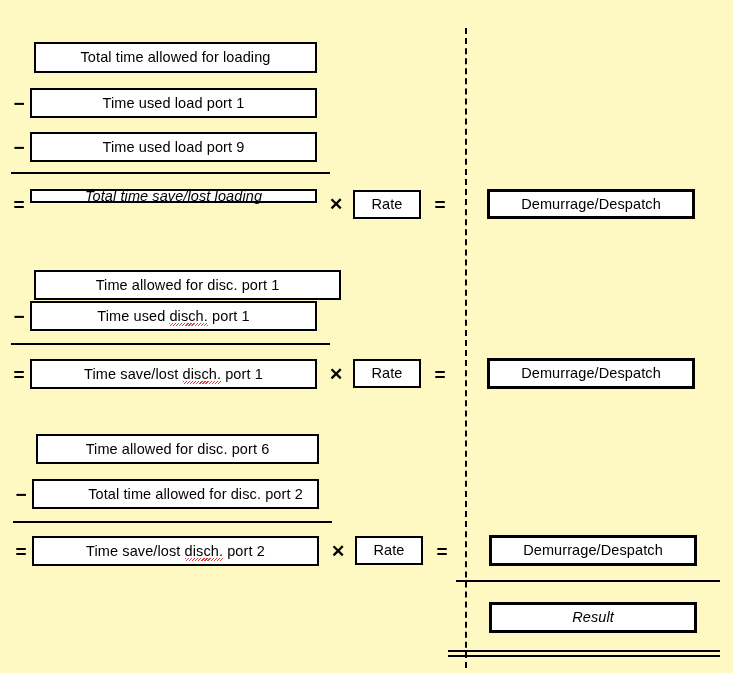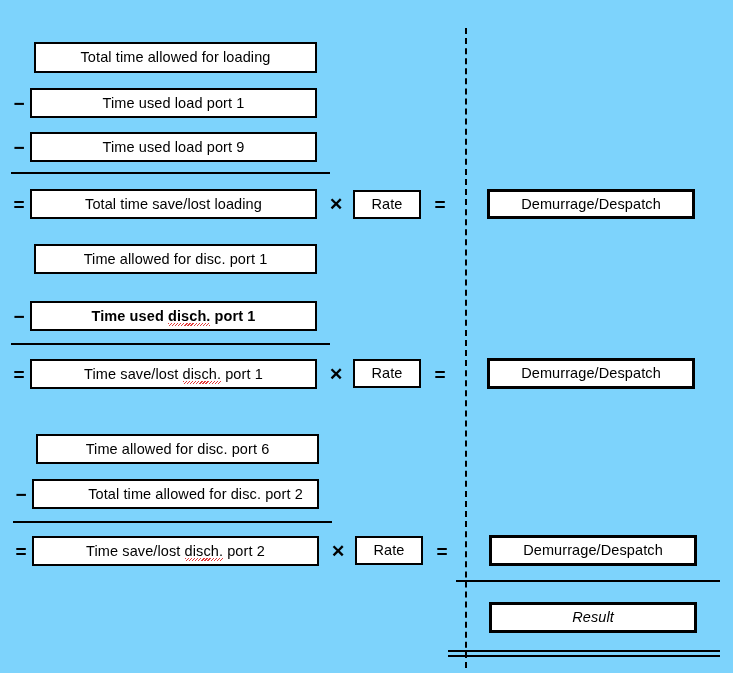--- a/index.html
+++ b/index.html
@@ -7,21 +7,21 @@
     padding: 0;
     background: #ffffff;
   }
   body {
     font-family: "Liberation Sans", sans-serif;
   }
   #canvas {
     position: relative;
     width: 733px;
     height: 673px;
-    background: #7dd3fc;
+    background: #fef9c3;
     overflow: hidden;
   }
   .box {
     position: absolute;
     box-sizing: border-box;
     border: 2px solid #000000;
     background: #ffffff;
     display: flex;
     align-items: center;
     justify-content: center;
@@ -86,31 +86,31 @@
 
   <div class="op" style="left:10px; top:88px; width:18px; height:30px;">−</div>
   <div class="box" style="left:30px; top:88px; width:287px; height:30px;">Time used load port 1</div>
 
   <div class="op" style="left:10px; top:132px; width:18px; height:30px;">−</div>
   <div class="box" style="left:30px; top:132px; width:287px; height:30px;">Time used load port 9</div>
 
   <div class="rule" style="left:11px; top:172px; width:319px;"></div>
 
   <div class="op" style="left:10px; top:189px; width:18px; height:30px;">=</div>
-  <div class="box" style="left:30px; top:189px; width:287px; height:30px;">Total time save/lost loading</div>
+  <div class="box" style="left:30px; top:189px; width:287px; height:14px;font-style:italic;">Total time save/lost loading</div>
 
   <div class="op" style="left:326px; top:189px; width:20px; height:30px; font-size:17px;">✕</div>
   <div class="box" style="left:353px; top:190px; width:68px; height:29px;">Rate</div>
   <div class="op" style="left:430px; top:189px; width:20px; height:30px;">=</div>
   <div class="box thick" style="left:487px; top:189px; width:208px; height:30px;">Demurrage/Despatch</div>
 
-  <div class="box" style="left:34px; top:244px; width:283px; height:30px;">Time allowed for disc. port 1</div>
+  <div class="box" style="left:34px; top:270px; width:307px; height:30px;">Time allowed for disc. port 1</div>
 
   <div class="op" style="left:10px; top:301px; width:18px; height:30px;">−</div>
-  <div class="box" style="left:30px; top:301px; width:287px; height:30px;font-weight:bold;">
+  <div class="box" style="left:30px; top:301px; width:287px; height:30px;">
     <span>Time used&nbsp;</span>
       <span class="spell">disch.</span>
       <span>&nbsp;port 1</span>
   </div>
 
   <div class="rule" style="left:11px; top:343px; width:319px;"></div>
 
   <div class="op" style="left:10px; top:359px; width:18px; height:30px;">=</div>
   <div class="box" style="left:30px; top:359px; width:287px; height:30px;">
     <span>Time save/lost&nbsp;</span>

